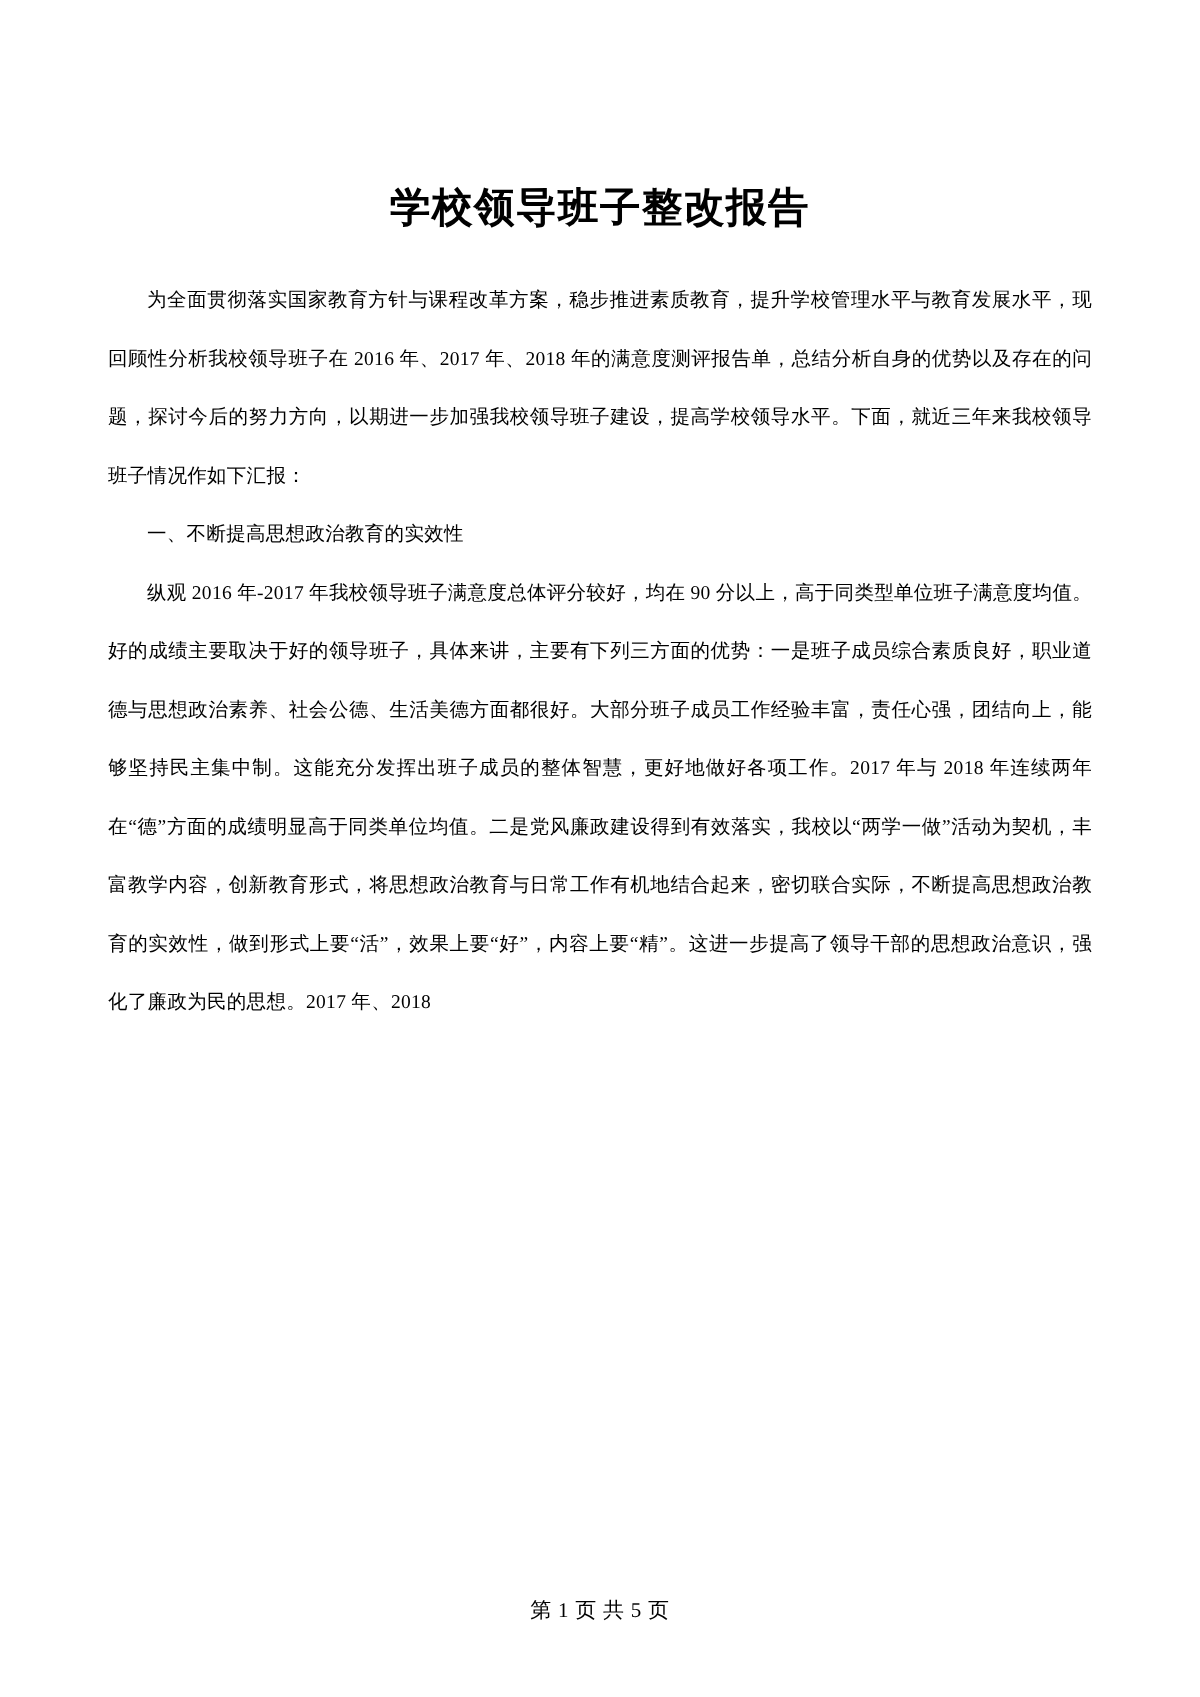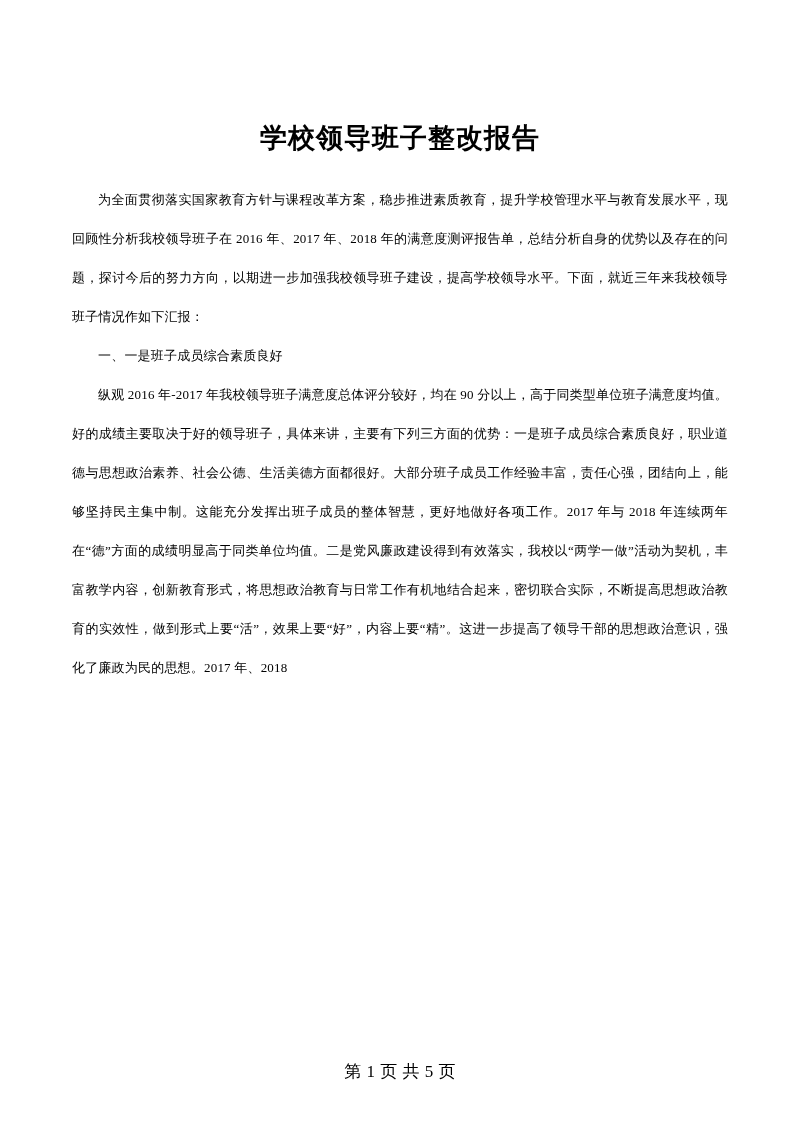--- a/index.html
+++ b/index.html
@@ -44,32 +44,32 @@
   }
   .para + .para {
     margin-top: 0;
   }
   .footer {
     position: absolute;
     left: 0;
     right: 0;
     bottom: 48px;
     text-align: center;
-    font-size: 17px;
+    font-size: 14px;
     letter-spacing: 0.5px;
   }
 </style>
 </head>
 <body>
 
 <div class="page">
 
   <h1 class="doc-title">学校领导班子整改报告</h1>
 
   <p class="para">为全面贯彻落实国家教育方针与课程改革方案，稳步推进素质教育，提升学校管理水平与教育发展水平，现回顾性分析我校领导班子在 2016 年、2017 年、2018 年的满意度测评报告单，总结分析自身的优势以及存在的问题，探讨今后的努力方向，以期进一步加强我校领导班子建设，提高学校领导水平。下面，就近三年来我校领导班子情况作如下汇报：</p>
 
-  <p class="para">一、一是班子成员综合素质良好</p>
+  <p class="para">一、不断提高思想政治教育的实效性</p>
 
   <p class="para">纵观 2016 年-2017 年我校领导班子满意度总体评分较好，均在 90 分以上，高于同类型单位班子满意度均值。好的成绩主要取决于好的领导班子，具体来讲，主要有下列三方面的优势：一是班子成员综合素质良好，职业道德与思想政治素养、社会公德、生活美德方面都很好。大部分班子成员工作经验丰富，责任心强，团结向上，能够坚持民主集中制。这能充分发挥出班子成员的整体智慧，更好地做好各项工作。2017 年与 2018 年连续两年在“德”方面的成绩明显高于同类单位均值。二是党风廉政建设得到有效落实，我校以“两学一做”活动为契机，丰富教学内容，创新教育形式，将思想政治教育与日常工作有机地结合起来，密切联合实际，不断提高思想政治教育的实效性，做到形式上要“活”，效果上要“好”，内容上要“精”。这进一步提高了领导干部的思想政治意识，强化了廉政为民的思想。2017 年、2018</p>
 
   <div class="footer">第 1 页  共 5 页</div>
 
 </div>
 
 </body></html>

